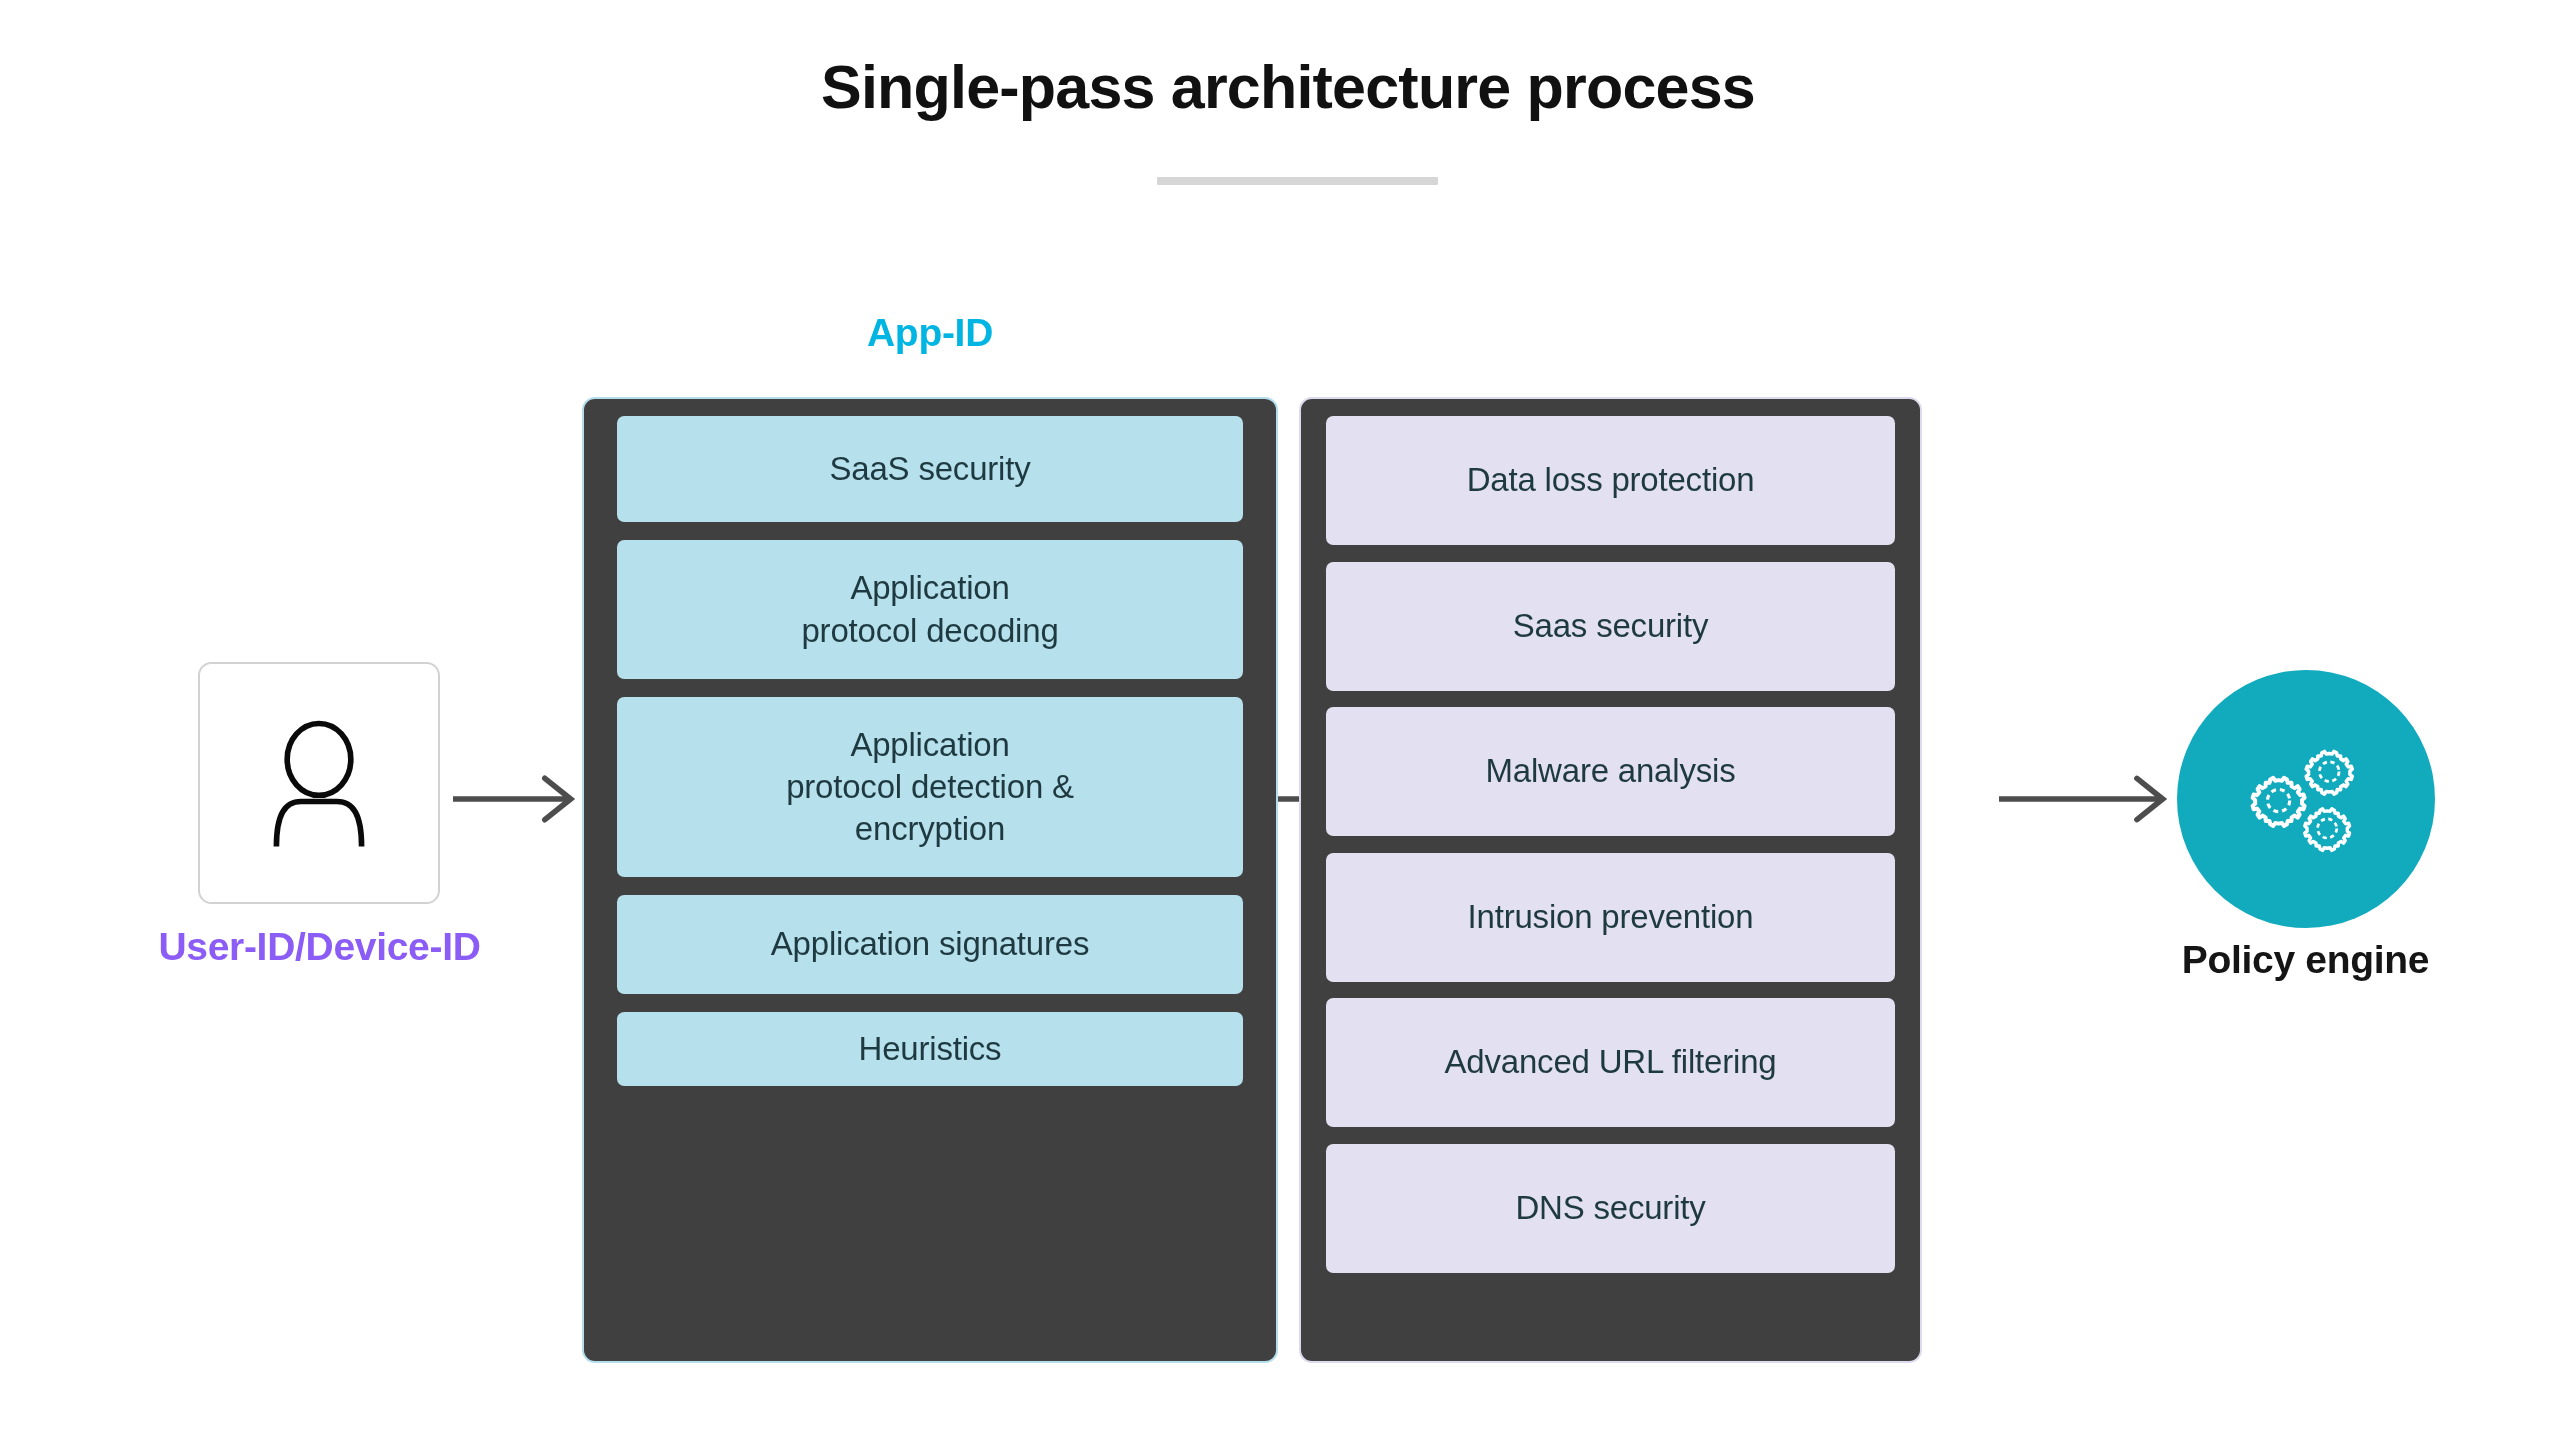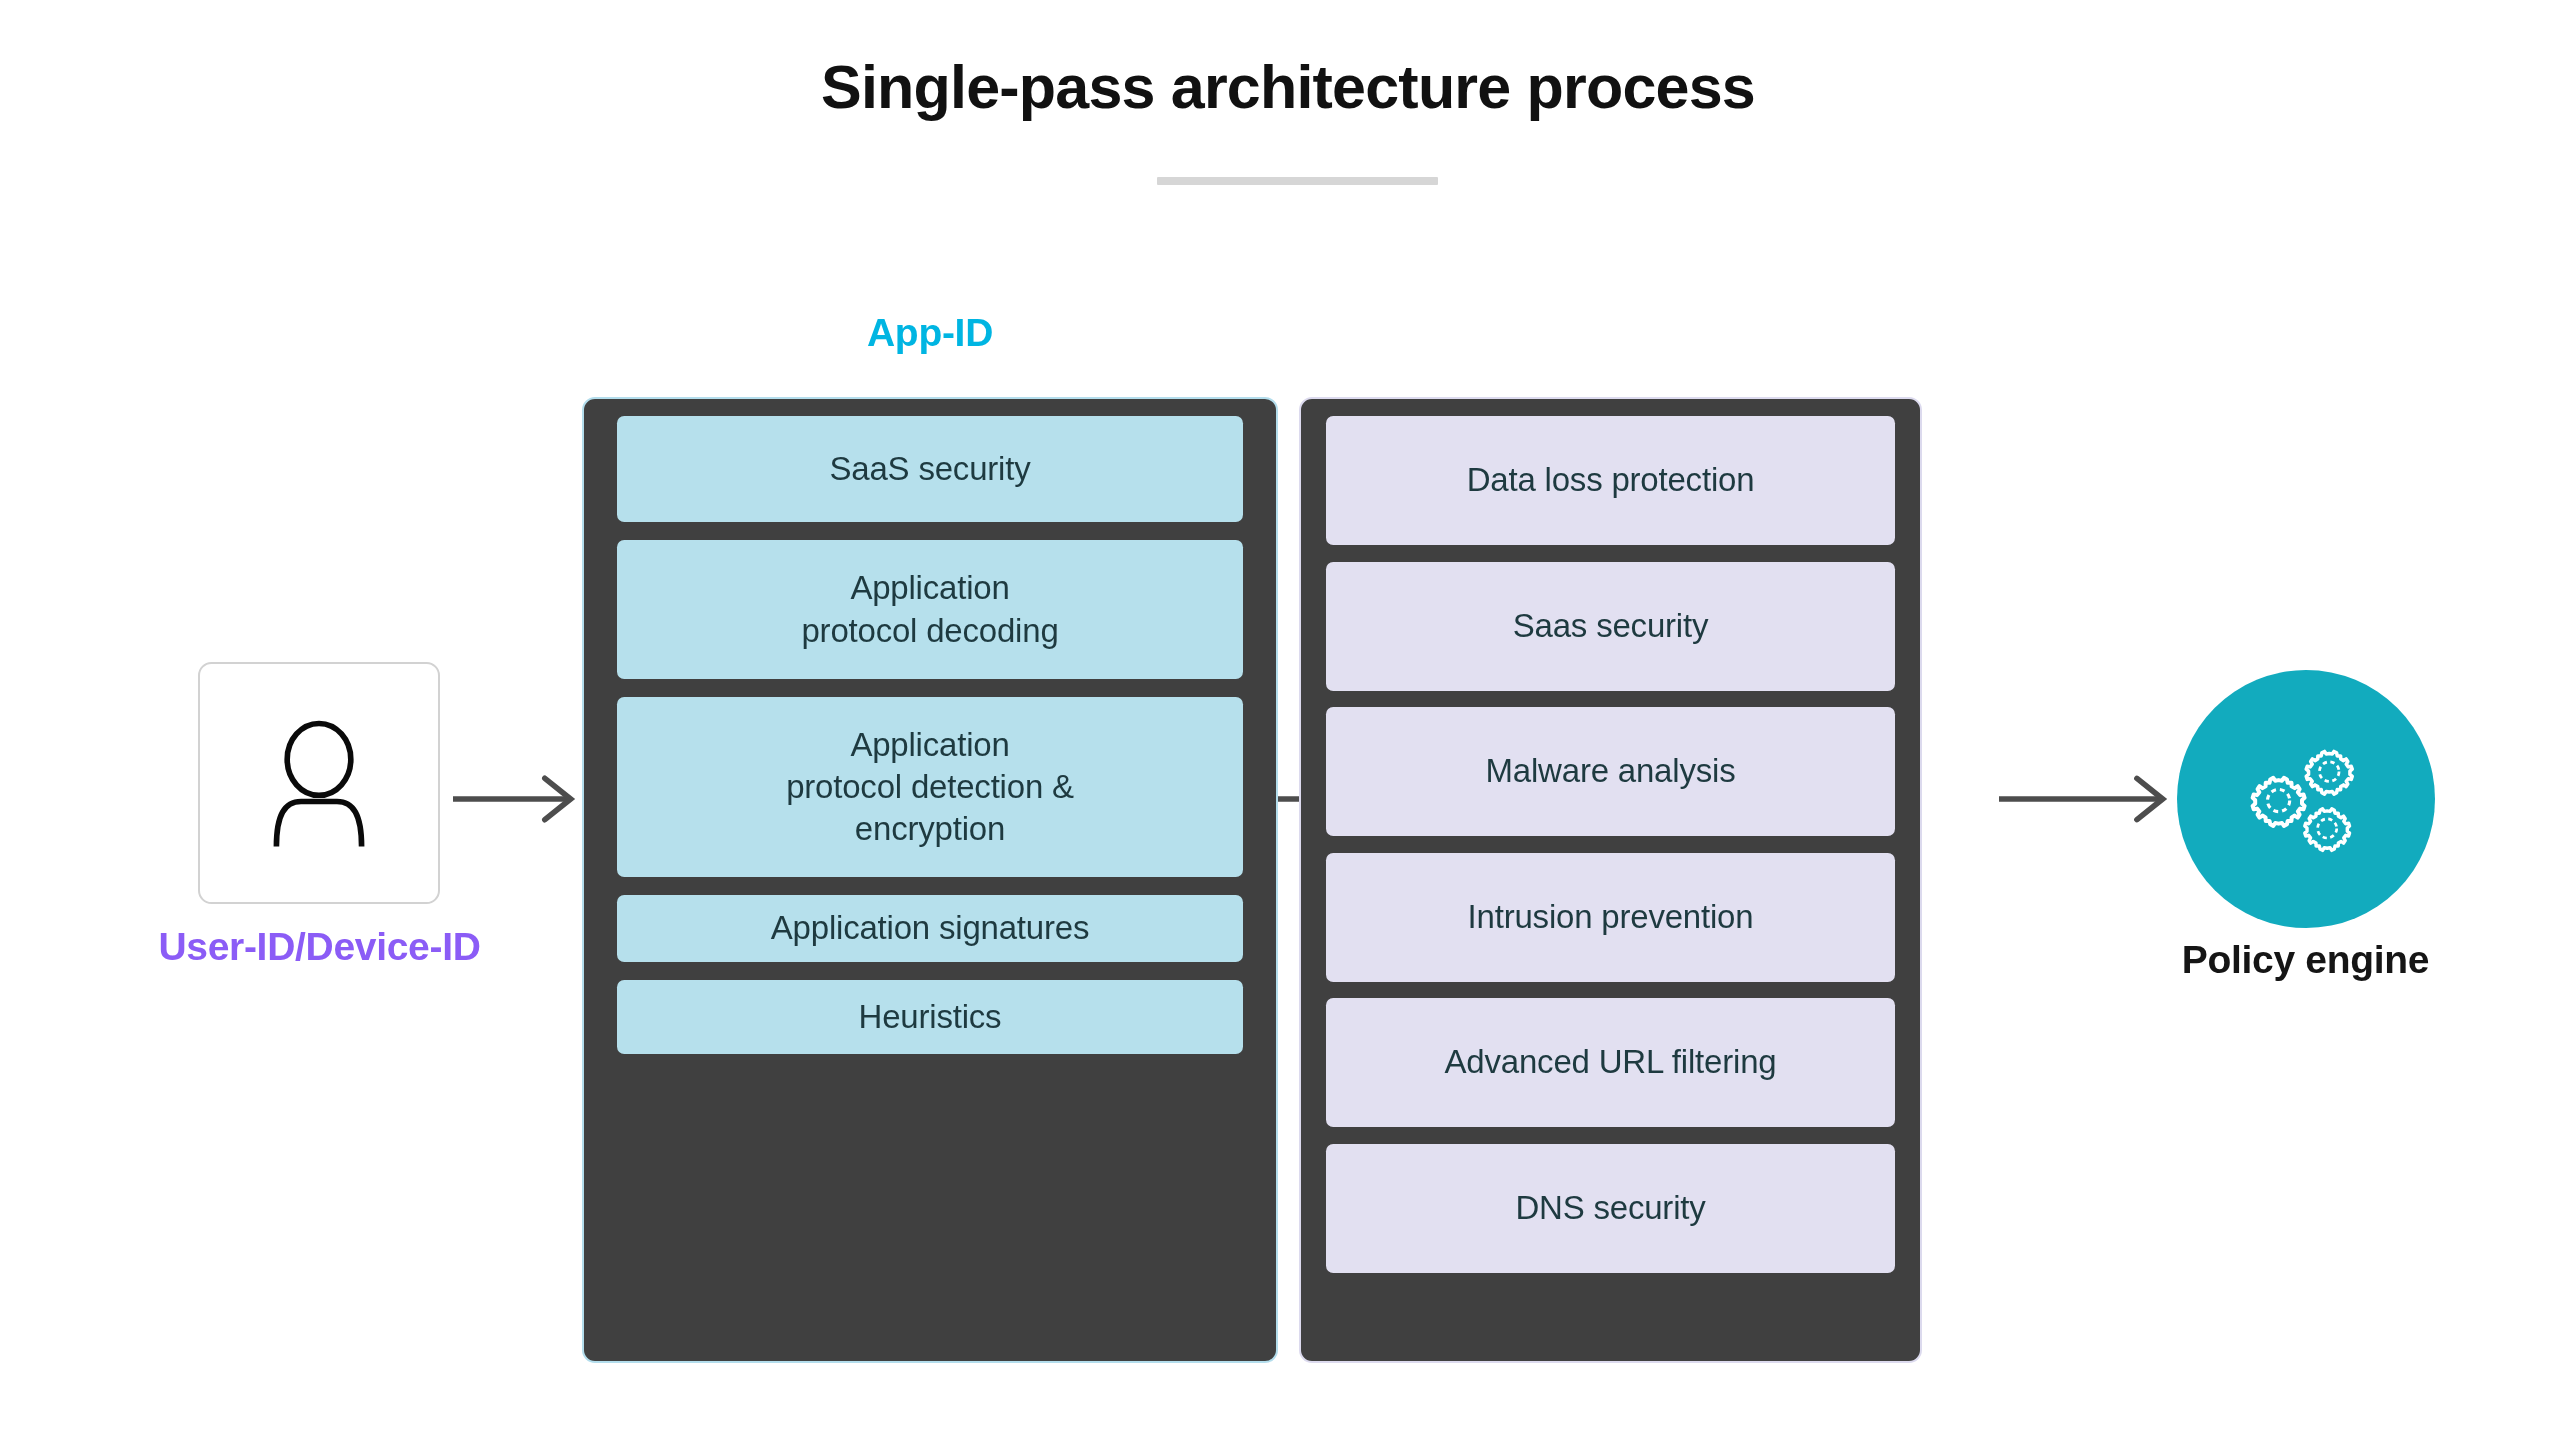--- a/index.html
+++ b/index.html
@@ -84,21 +84,21 @@
     letter-spacing: -0.2px;
     flex: none;
   }
   #appid-column .step    { background: #b6e0ec; }
   #contentid-column .step { background: #e2e0f1; }
 
   
   #appid-column .step.h1 { height: 106px; margin-bottom: 18px; }
   #appid-column .step.h2 { height: 139px; margin-bottom: 18px; }
   #appid-column .step.h3 { height: 180px; margin-bottom: 18px; }
-  #appid-column .step.h4 { height: 67px; margin-bottom: 18px; text-align: center; }
+  #appid-column .step.h4 { height: 99px; margin-bottom: 18px; text-align: center; }
   #appid-column .step.h5 { height: 74px; margin-bottom: 12px; }
 
   
   #contentid-column .step.c { height: 129px; margin-bottom: 16.5px; }
   #contentid-column .step.c:last-child { margin-bottom: 0; }
 
   
   #user-node {
     position: absolute;
     left: 198px; top: 662px;

